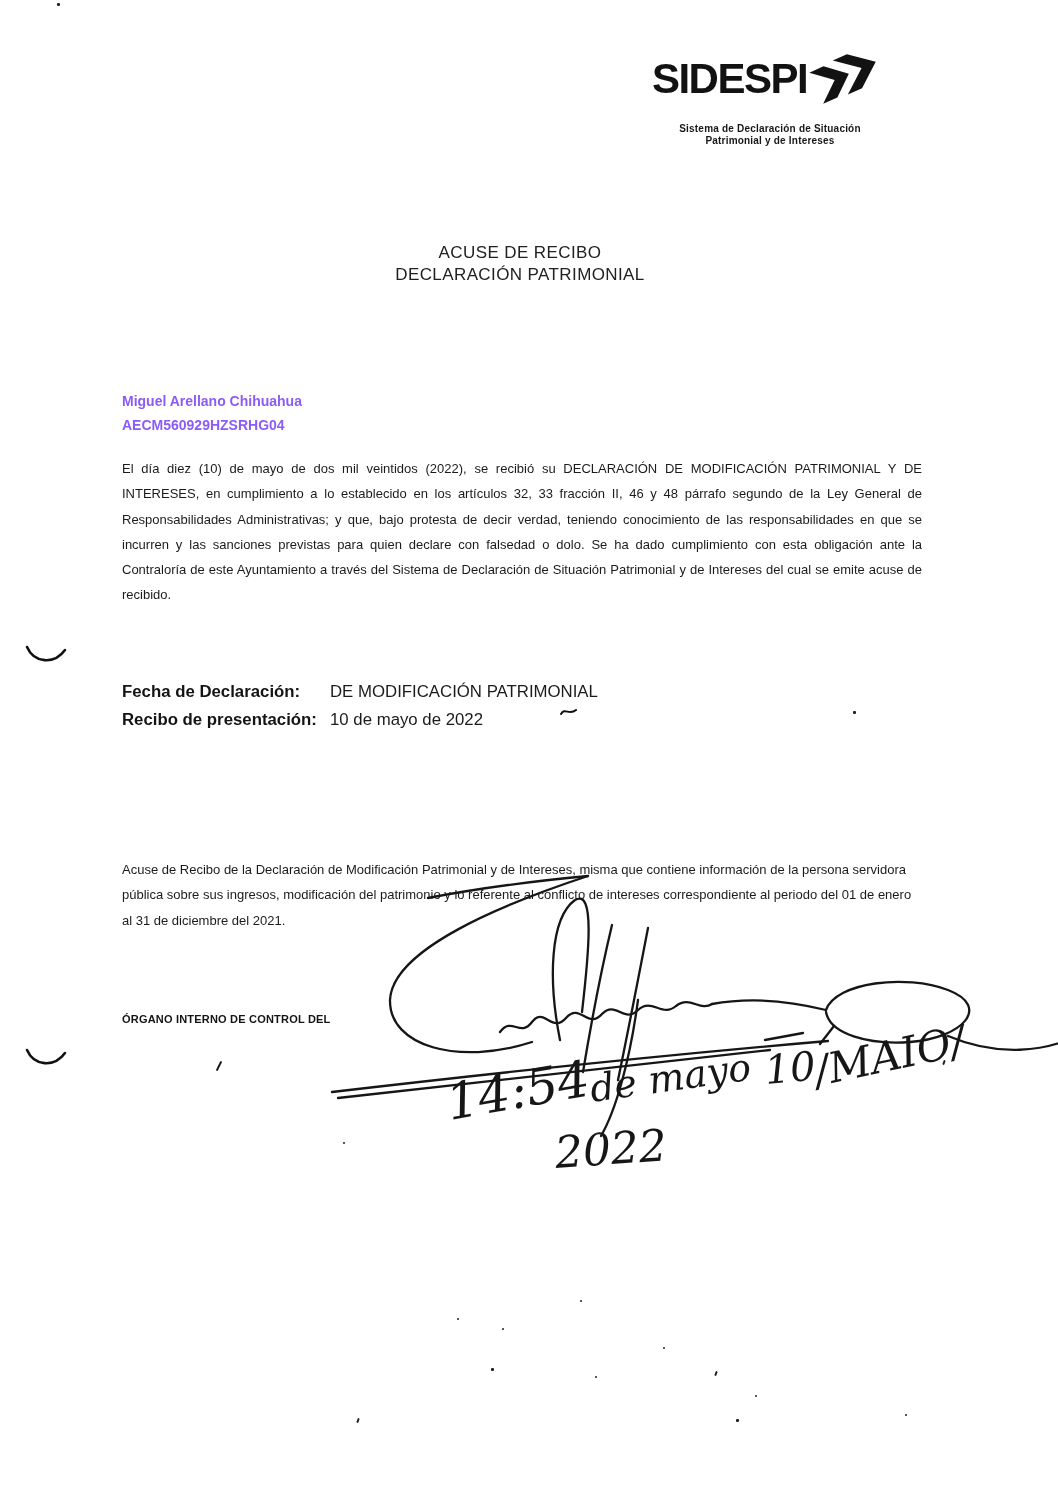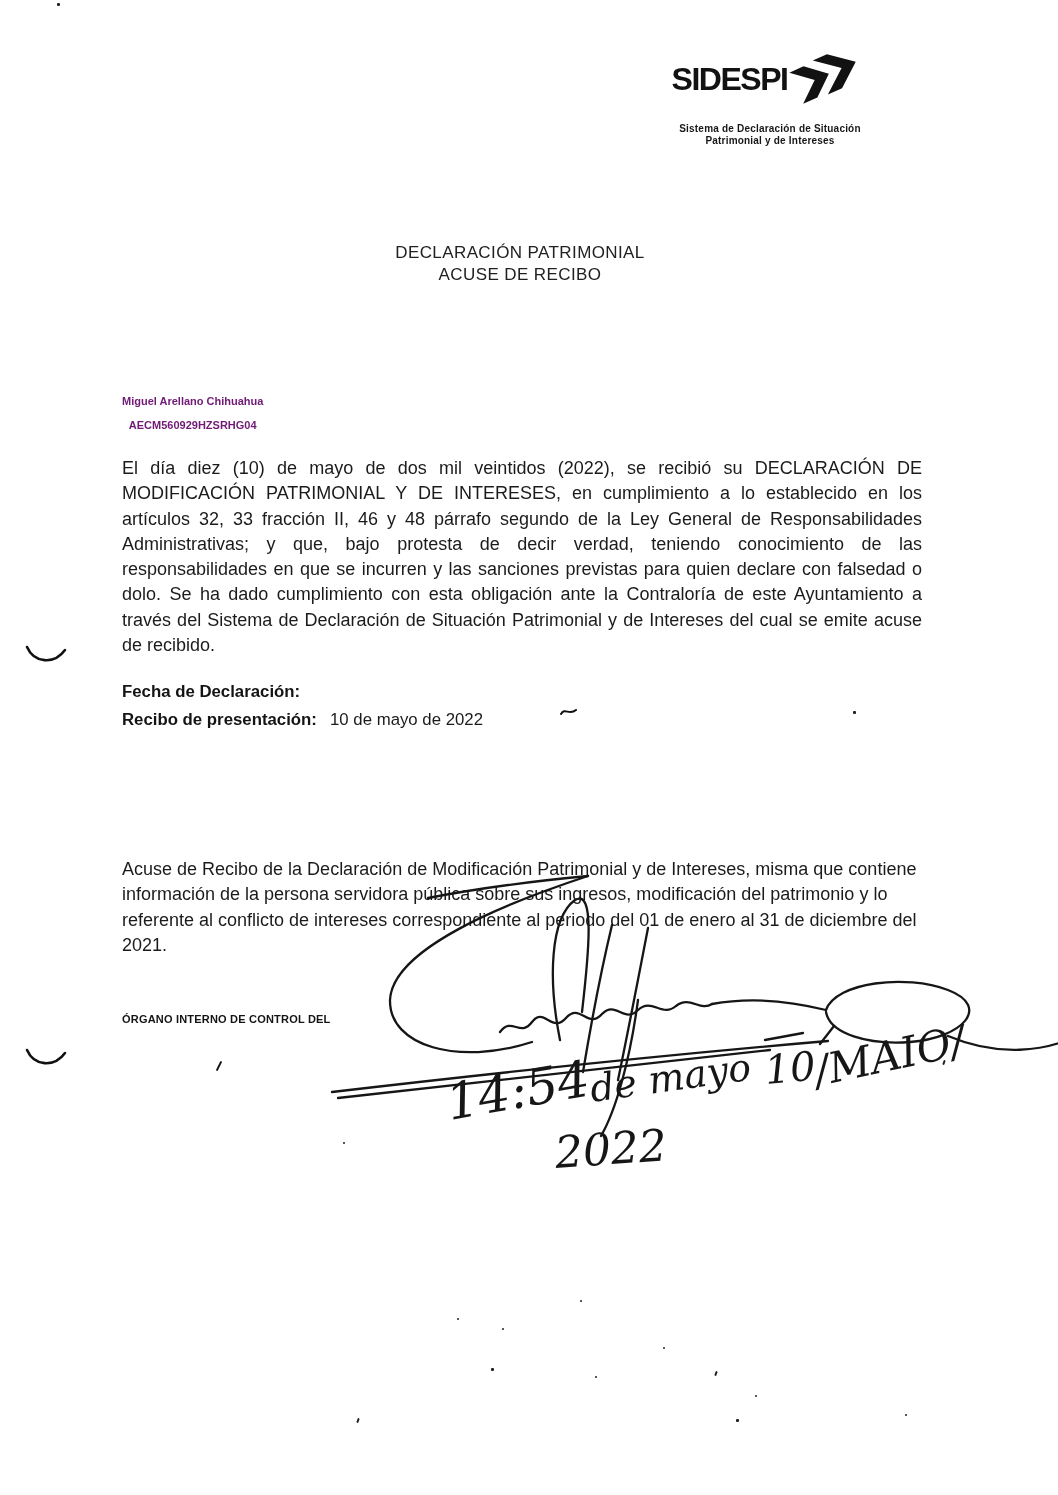--- a/index.html
+++ b/index.html
@@ -9,39 +9,39 @@
     background:#ffffff;
     margin:0 auto;
     overflow:hidden;
     font-family:"Liberation Sans", sans-serif;
     color:#1a1a1a;
   }
   
   .logo{position:absolute;left:648px;top:52px;width:244px;text-align:center;}
   .logo-row{display:flex;justify-content:center;align-items:center;position:relative;}
   .logo-brand{
-    font-size:32px;font-weight:bold;letter-spacing:-1.5px;line-height:40px;
+    font-size:42px;font-weight:bold;letter-spacing:-1.5px;line-height:40px;
     color:#121212;margin-right:1px;
   }
   .logo-arrow{margin-left:-4px;margin-top:-8px;}
   .logo-tagline{
     font-size:10px;font-weight:bold;line-height:11.5px;letter-spacing:.2px;
     color:#171717;margin-top:17px;
   }
   
   .doc-title{
     position:absolute;left:190px;top:242px;width:660px;text-align:center;
     font-size:17px;line-height:22px;letter-spacing:.4px;color:#212121;
   }
   
-  .recipient{position:absolute;left:122px;top:390px;font-size:11px;font-weight:bold;line-height:23.5px;color:#701a75;text-align:center;}
+  .recipient{position:absolute;left:122px;top:390px;font-size:14px;font-weight:bold;line-height:23.5px;color:#8b5cf6;}
   
   .para{
     position:absolute;left:122px;width:800px;
-    font-size:18px;line-height:25.3px;color:#1b1b1b;
+    font-size:13px;line-height:25.3px;color:#1b1b1b;
   }
   .para-main{top:456px;text-align:justify;}
   .para-close{top:857px;}
   
   .details{position:absolute;left:122px;top:678px;font-size:16.8px;}
   .detail-row{display:flex;line-height:28px;}
   .detail-label{font-weight:bold;width:208px;flex:0 0 208px;color:#141414;}
   .detail-value{color:#1b1b1b;white-space:nowrap;}
   
   .issuer{position:absolute;left:122px;top:1013px;font-size:11px;font-weight:bold;color:#141414;letter-spacing:.2px;}
@@ -72,34 +72,35 @@
         </g>
       </svg>
     </div>
     <div class="logo-tagline">
       <div>Sistema de Declaración de Situación</div>
       <div>Patrimonial y de Intereses</div>
     </div>
   </div>
 
   <div class="doc-title">
+    <div>ACUSE DE RECIBO</div>
     <div>DECLARACIÓN PATRIMONIAL</div>
-    <div>ACUSE DE RECIBO</div>
   </div>
 
   <div class="recipient">
     <div>Miguel Arellano Chihuahua</div>
     <div>AECM560929HZSRHG04</div>
   </div>
 
   <div class="para para-main">El día diez (10) de mayo de dos mil veintidos (2022), se recibió su DECLARACIÓN DE MODIFICACIÓN PATRIMONIAL Y DE INTERESES, en cumplimiento a lo establecido en los artículos 32, 33 fracción II, 46 y 48 párrafo segundo de la Ley General de Responsabilidades Administrativas; y que, bajo protesta de decir verdad, teniendo conocimiento de las responsabilidades en que se incurren y las sanciones previstas para quien declare con falsedad o dolo. Se ha dado cumplimiento con esta obligación ante la Contraloría de este Ayuntamiento a través del Sistema de Declaración de Situación Patrimonial y de Intereses del cual se emite acuse de recibido.</div>
 
   <div class="details">
     <div class="detail-row">
       <span class="detail-label">Fecha de Declaración:</span>
+      <span class="detail-value">DE MODIFICACIÓN PATRIMONIAL</span>
     </div>
     <div class="detail-row">
       <span class="detail-label">Recibo de presentación:</span>
       <span class="detail-value">10 de mayo de 2022</span>
     </div>
   </div>
 
   <div class="para para-close">Acuse de Recibo de la Declaración de Modificación Patrimonial y de Intereses, misma que contiene información de la persona servidora pública sobre sus ingresos, modificación del patrimonio y lo referente al conflicto de intereses correspondiente al periodo del 01 de enero al 31 de diciembre del 2021.</div>
 
   <div class="issuer">ÓRGANO INTERNO DE CONTROL DEL</div>

